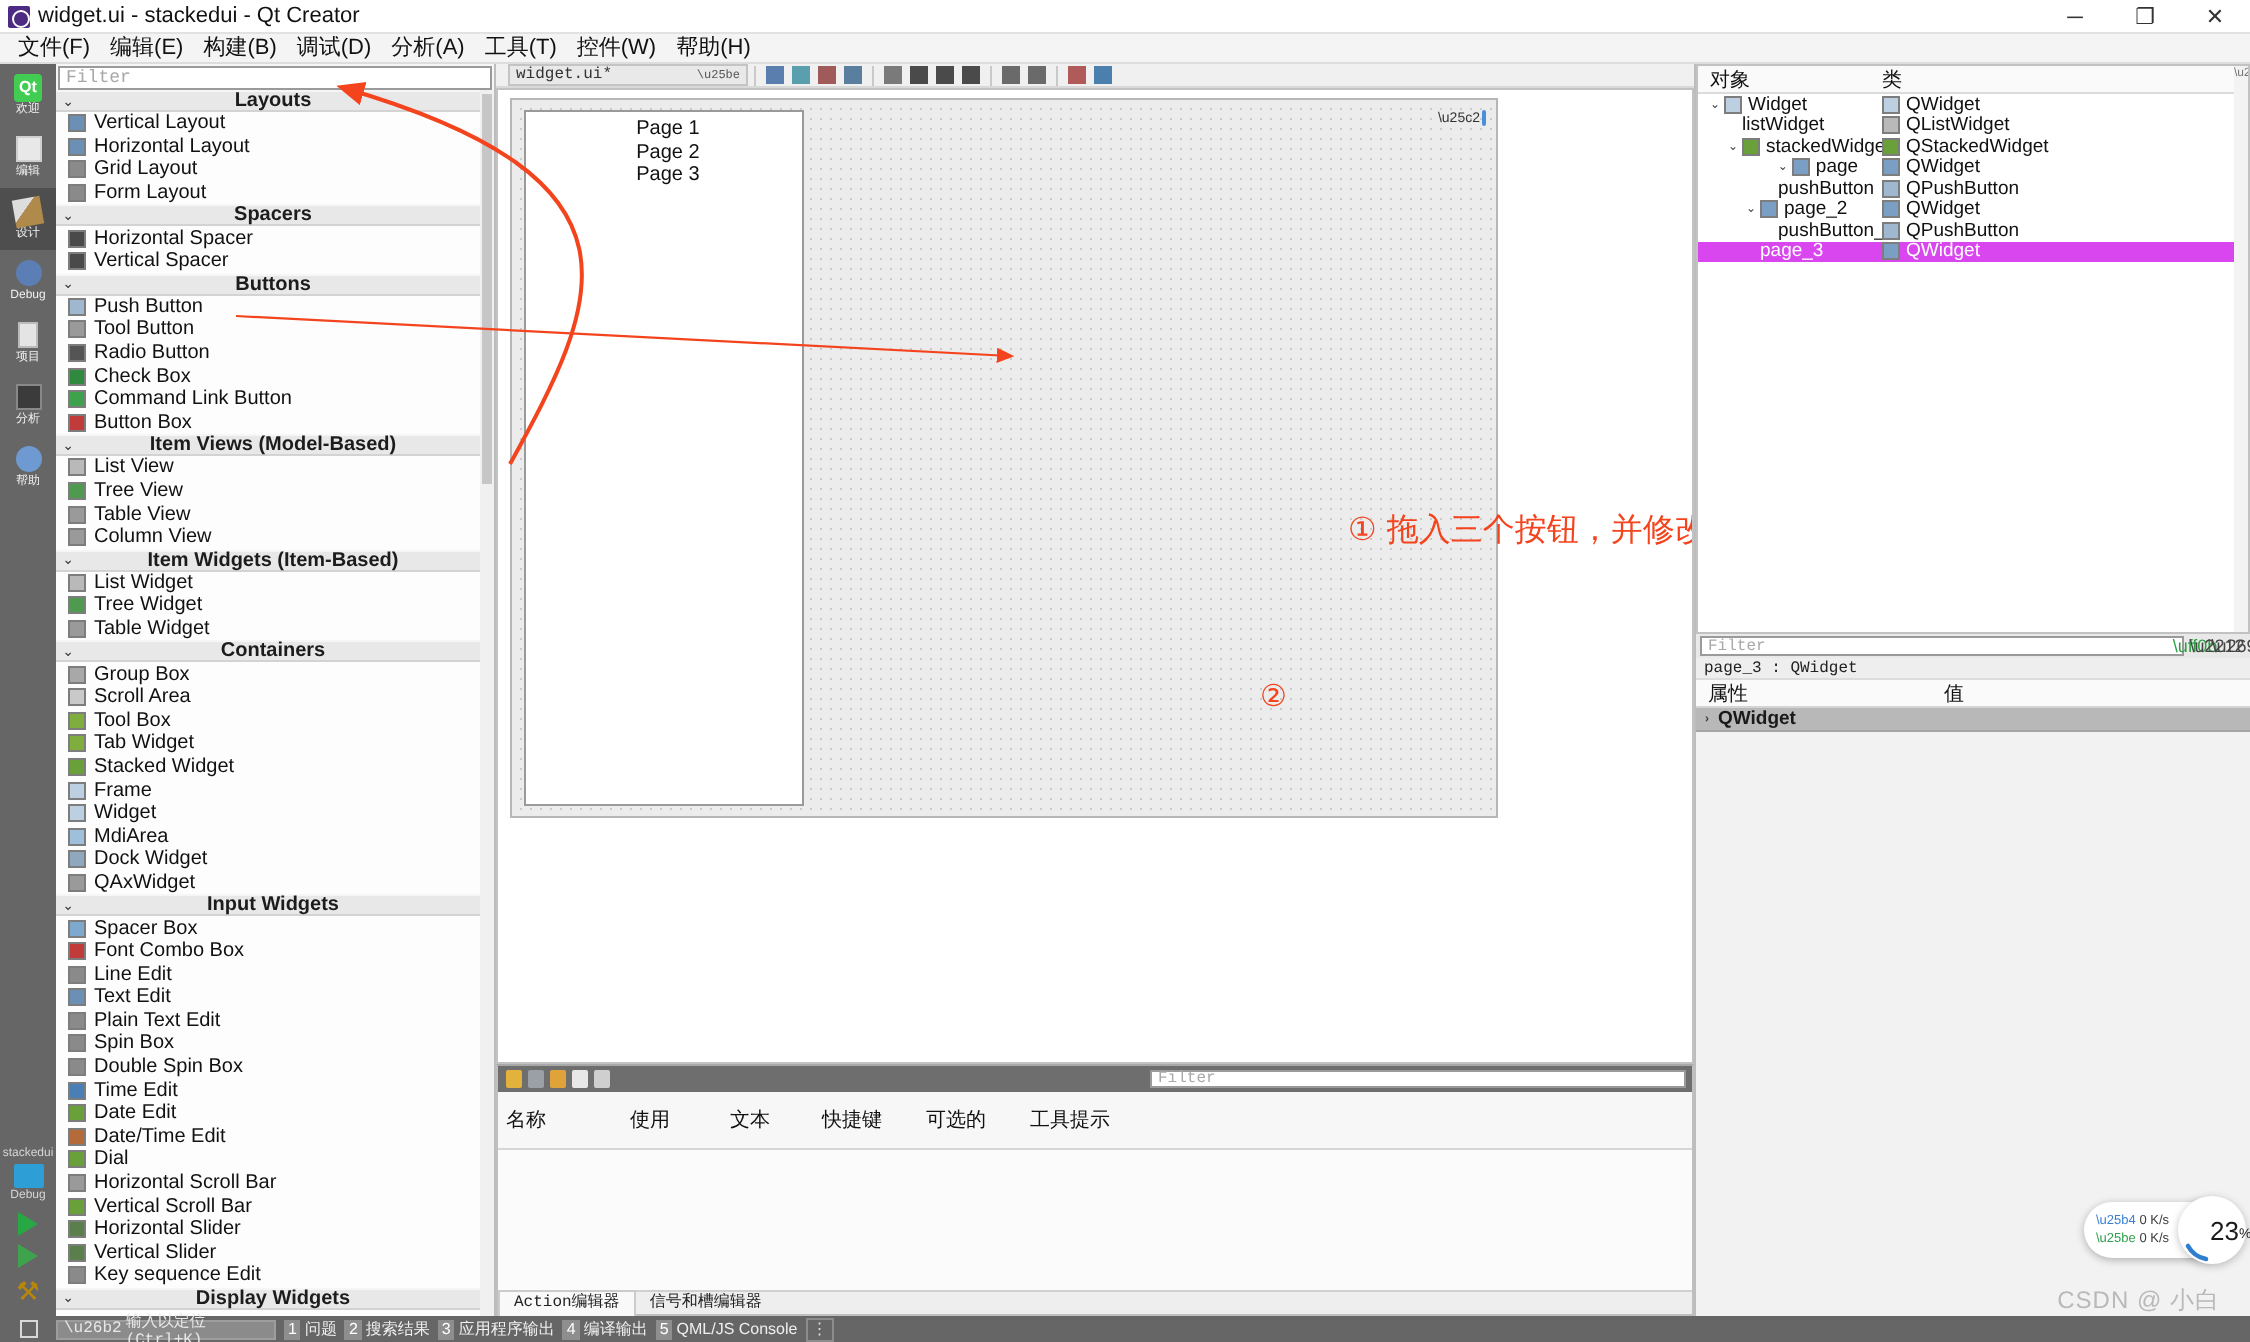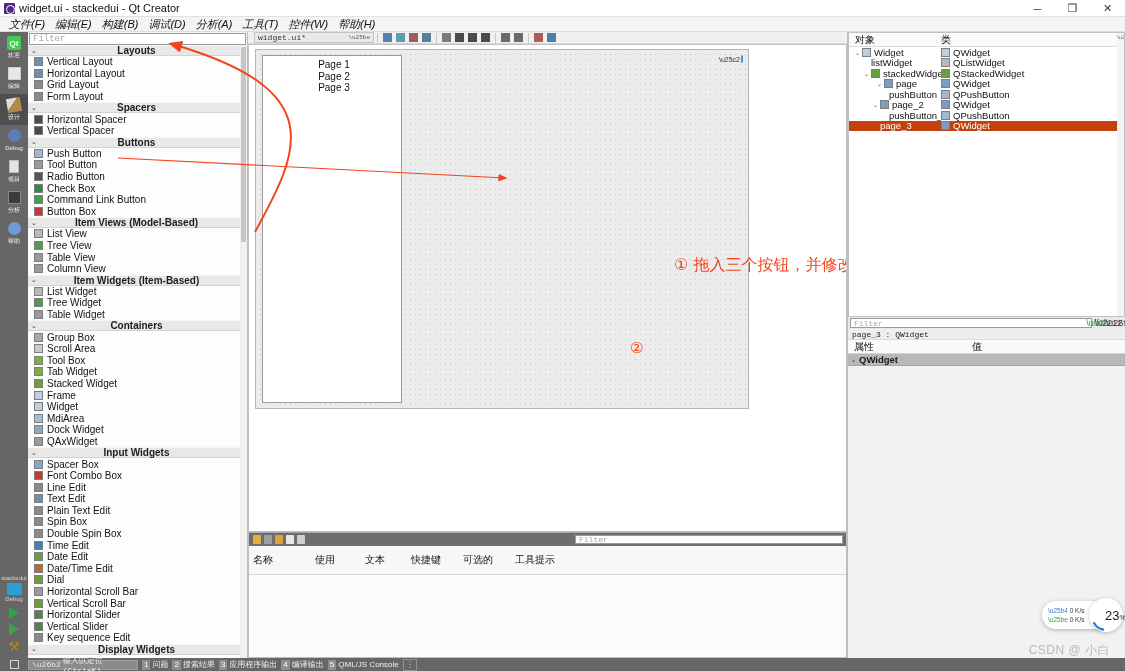--- a/index.html
+++ b/index.html
@@ -33,21 +33,21 @@
     width:35px;height:17px;display:flex;align-items:center;justify-content:center;
     font-size:11px;color:#333;cursor:default;
   }
 
   
   #menubar{
     height:15px;background:#f4f4f4;border-bottom:1px solid #dddddd;
     display:flex;align-items:center;padding-left:4px;
   }
   #menubar .menu-item{
-    padding:0 5px;font-size:11px;line-height:15px;color:#111;white-space:nowrap;cursor:default;font-style:italic;
+    padding:0 5px;font-size:11px;line-height:15px;color:#111;white-space:nowrap;cursor:default;
   }
 
   
   #main{
     position:absolute;left:0;top:32px;width:1125px;height:626px;
     display:flex;
   }
 
   
   #modebar{
@@ -55,21 +55,21 @@
     display:flex;flex-direction:column;align-items:center;
     position:relative;
   }
   .mode{
     width:28px;height:31px;display:flex;flex-direction:column;
     align-items:center;justify-content:center;cursor:default;
     color:#e6e6e6;position:relative;
   }
   .mode.active{background:#4e4e4e;}
   .mode .glyph{
-    width:15px;height:15px;display:flex;align-items:flex-start;justify-content:center;
+    width:15px;height:15px;display:flex;align-items:center;justify-content:center;
     font-size:10px;
   }
   .mode .mlabel{font-size:6px;line-height:7px;margin-top:1px;white-space:nowrap;color:#f0f0f0;}
   .qt-logo{width:14px;height:14px;background:#41cd52;border-radius:2px;
            color:#fff;font-size:8px;font-weight:bold;display:flex;align-items:center;justify-content:center;}
   .icon-box{width:13px;height:13px;border:1px solid #cfcfcf;background:#dcdcdc;}
   .icon-circle{width:13px;height:13px;border-radius:50%;background:#5b7fb5;}
   .icon-circle2{width:13px;height:13px;border-radius:50%;background:#6f9ad1;}
   #modebar .runbar{position:absolute;bottom:2px;left:0;width:28px;}
   #modebar .kit{
@@ -204,21 +204,21 @@
     display:flex;flex-direction:column;
   }
   #objtree{height:285px;flex:0 0 285px;background:#fff;border:1px solid #c2c2c2;position:relative;overflow:hidden;}
   #ot-head{
     height:14px;background:#fafafa;border-bottom:1px solid #dcdcdc;display:flex;font-size:10px;color:#111;
     align-items:flex-start;
   }
   #ot-head .c1{width:92px;padding-left:6px;}
   #ot-head .c2{flex:1;}
   .ot-row{height:10.5px;display:flex;align-items:center;font-size:9.5px;color:#111;cursor:default;}
-  .ot-row.selected{background:#c2410c;color:#fff;}
+  .ot-row.selected{background:#d946ef;color:#fff;}
   .ot-row .name-cell{width:92px;display:flex;align-items:center;white-space:nowrap;overflow:hidden;}
   .ot-row .class-cell{flex:1;display:flex;align-items:center;white-space:nowrap;}
   .ot-exp{width:9px;text-align:center;font-size:6px;color:#444;flex:0 0 9px;}
   .ot-row.selected .ot-exp{color:#fff;}
   .ot-ico{width:9px;height:9px;margin-right:3px;flex:0 0 9px;}
   #ot-sb{position:absolute;right:0;top:0;width:7px;height:100%;background:#f3f3f3;}
   #ot-sb .up{font-size:6px;text-align:center;color:#777;line-height:8px;}
 
   #propeditor{flex:1;background:#f2f2f2;display:flex;flex-direction:column;}
   #pe-filterrow{height:12px;display:flex;align-items:center;background:#e9e9e9;}
@@ -755,20 +755,24 @@
       </div>
       <div id="ae-head">
           <span style="width: 62px;">名称</span>
           <span style="width: 50px;">使用</span>
           <span style="width: 46px;">文本</span>
           <span style="width: 52px;">快捷键</span>
           <span style="width: 52px;">可选的</span>
           <span style="width: 200px;">工具提示</span>
         </div>
       <div id="ae-body"></div>
+      <div id="ae-tabs">
+          <div class="ae-tab active">Action编辑器</div>
+          <div class="ae-tab">信号和槽编辑器</div>
+        </div>
     </div>
 
   </div>
 
   <div id="rightdock">
 
     <div id="objtree">
       <div id="ot-head">
         <div class="c1">对象</div>
         <div class="c2">类</div>
@@ -800,21 +804,21 @@
               <span class="ot-exp">⌄</span>
               <span class="ot-ico" style="background:#6aa03a;border:1px solid #7d7d7d;"></span>
               <span>stackedWidget</span>
             </span>
             <span class="class-cell">
               <span class="ot-ico" style="background:#6aa03a;border:1px solid #7d7d7d;"></span>
               <span>QStackedWidget</span>
             </span>
           </div>
           <div class="ot-row">
-            <span class="name-cell" style="padding-left:26px;">
+            <span class="name-cell" style="padding-left:26px;justify-content:center;">
               <span class="ot-exp">⌄</span>
               <span class="ot-ico" style="background:#7a9ec4;border:1px solid #7d7d7d;"></span>
               <span>page</span>
             </span>
             <span class="class-cell">
               <span class="ot-ico" style="background:#7a9ec4;border:1px solid #7d7d7d;"></span>
               <span>QWidget</span>
             </span>
           </div>
           <div class="ot-row">

